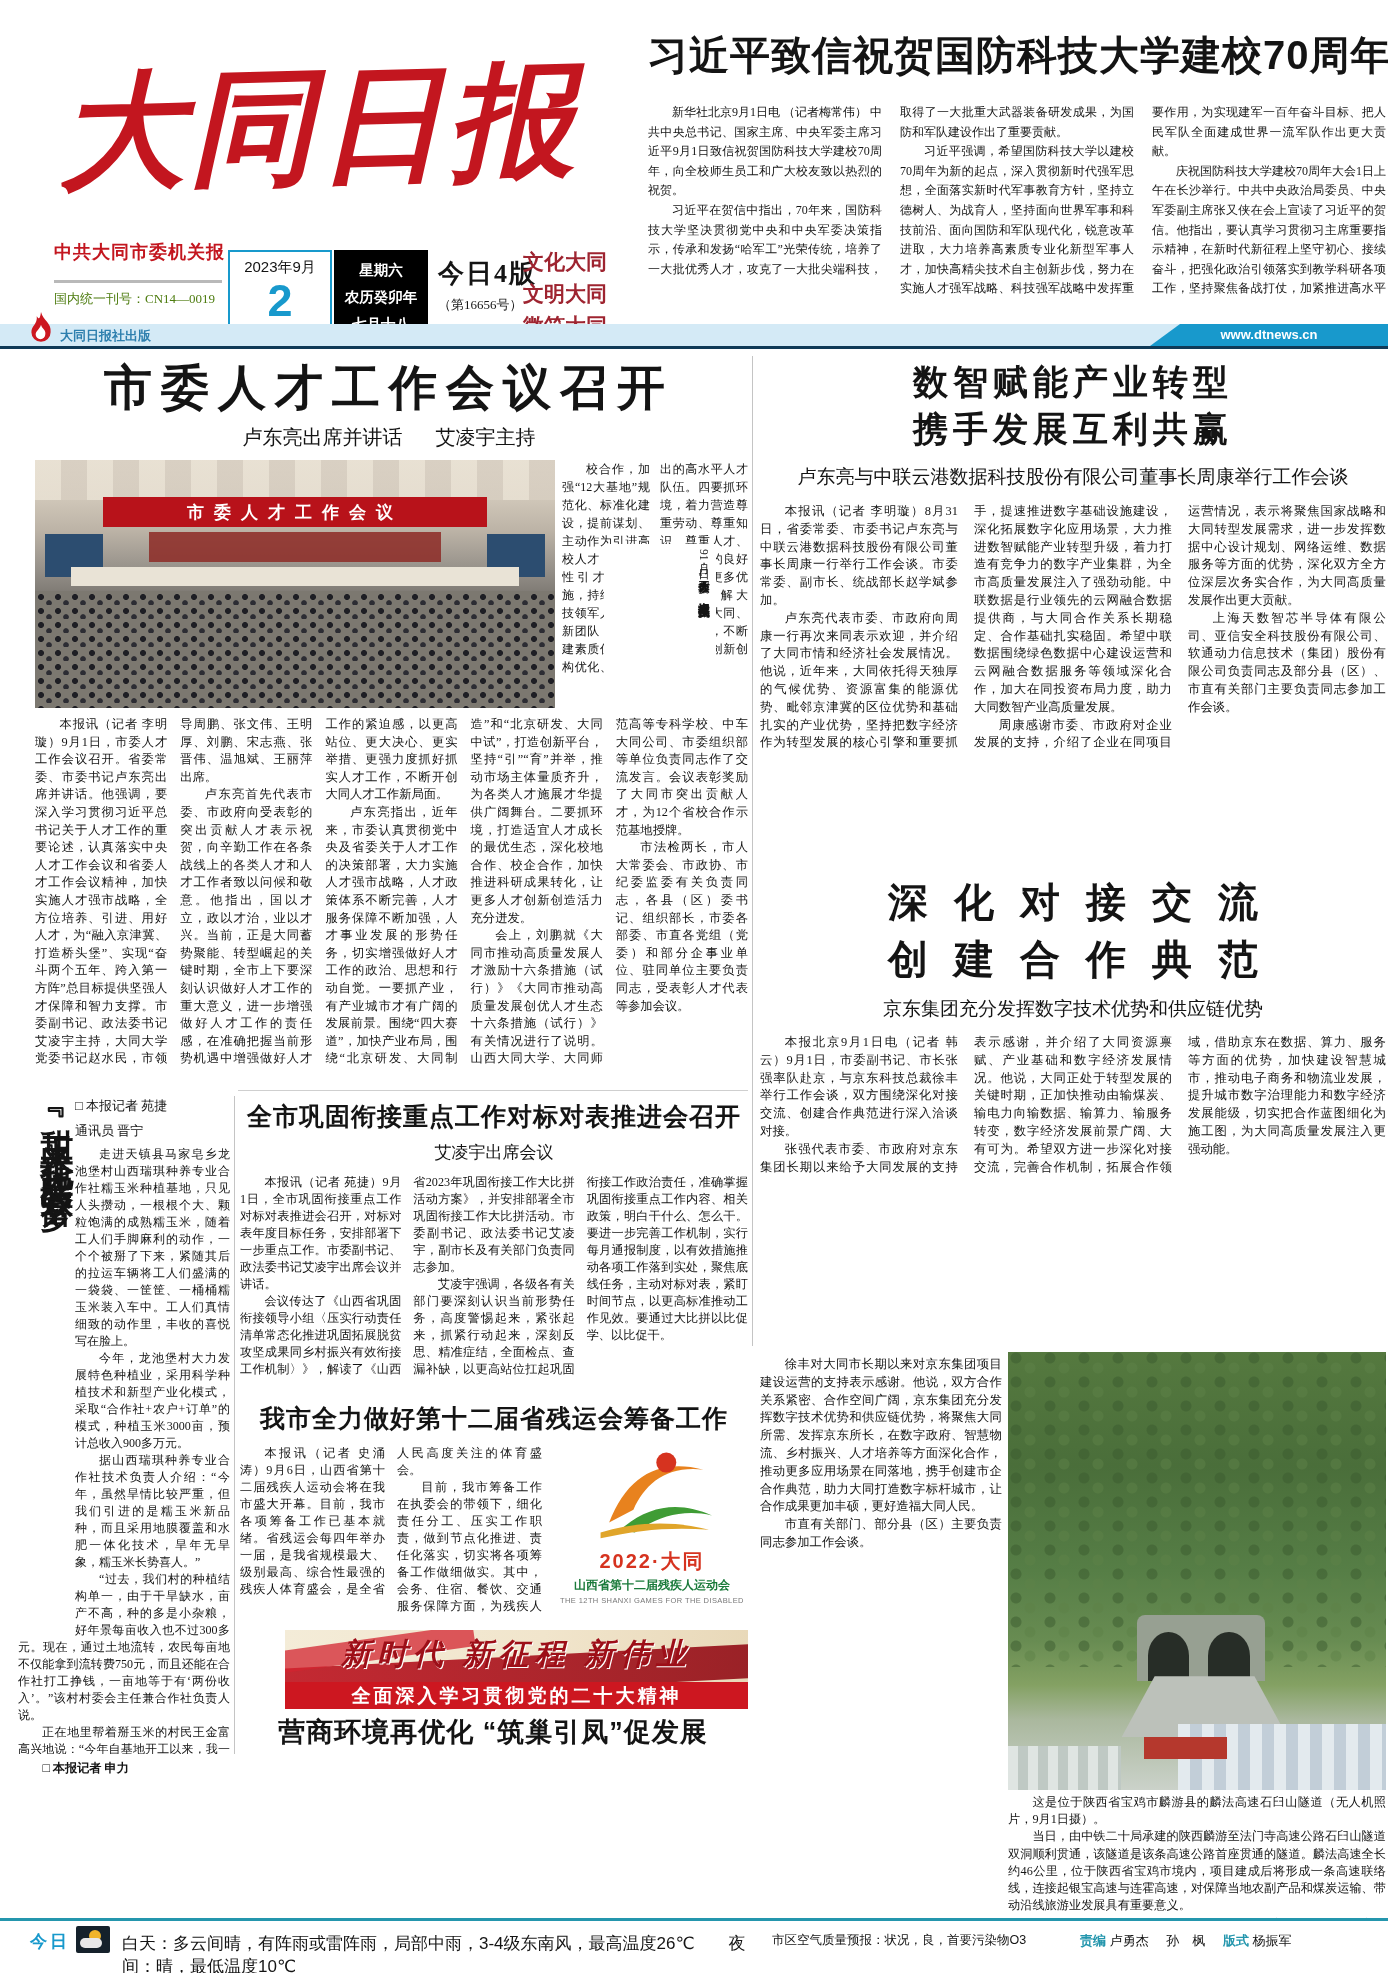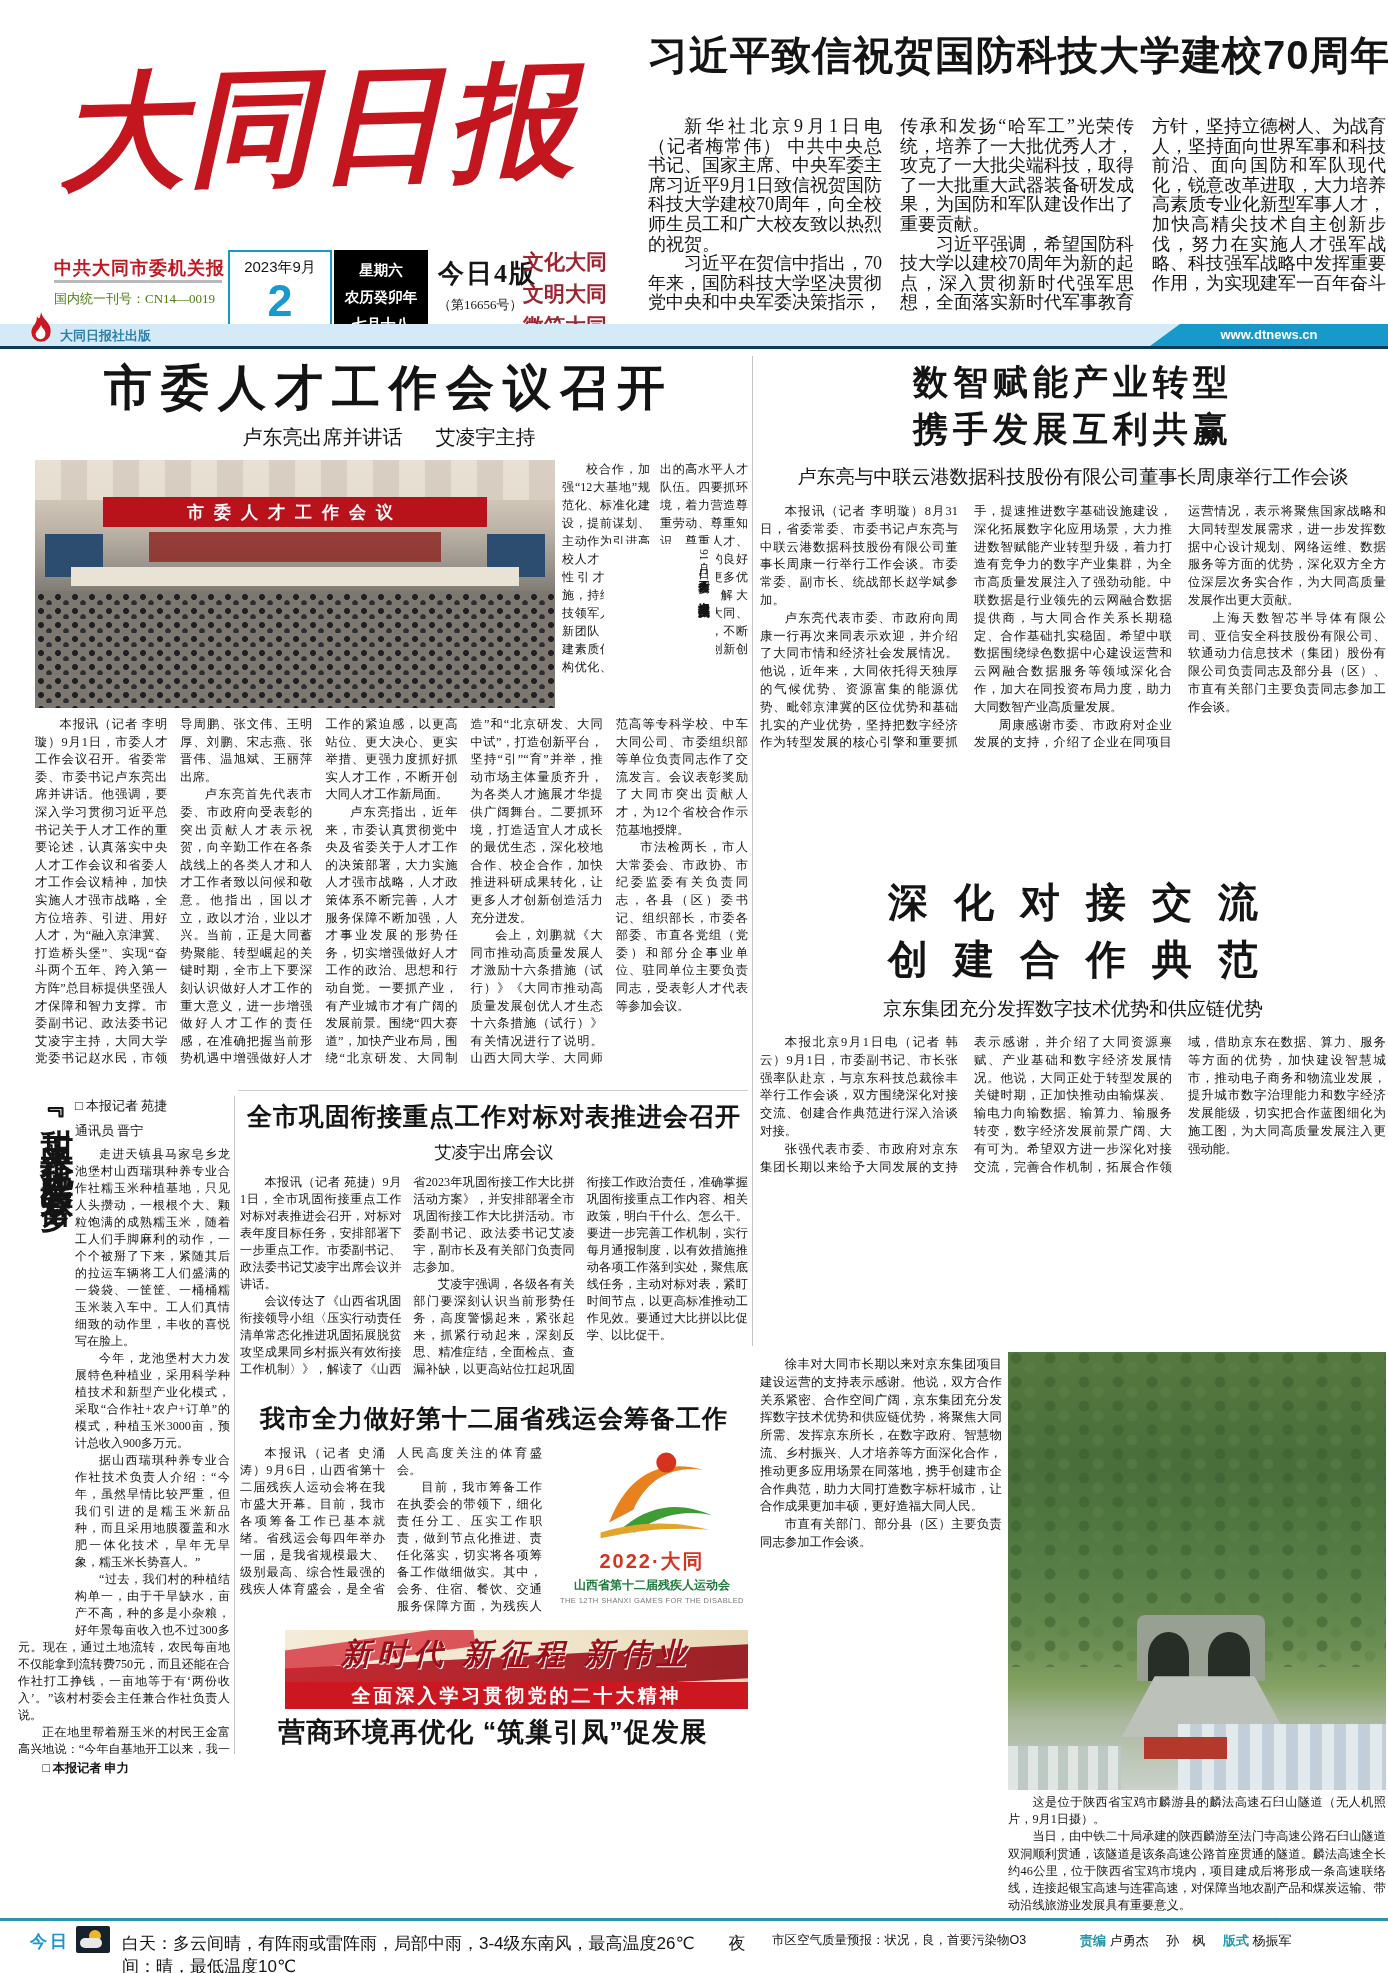--- a/index.html
+++ b/index.html
@@ -6,34 +6,34 @@
   .page{position:relative;width:1388px;height:1973px;margin:0 auto;background:#ffffff;overflow:hidden;
         font-family:"Liberation Serif","DejaVu Serif",serif;color:#141414;}
   .abs{position:absolute;}
   .sans{font-family:"Liberation Sans","DejaVu Sans",sans-serif;}
   .jc p{margin:0;text-indent:2em;text-align:justify;}
   .cols{overflow:hidden;}
   
   .masthead-logo{left:58px;top:18px;width:565px;height:218px;font-size:126px;line-height:218px;
       font-weight:900;color:#c3161f;letter-spacing:4px;transform:rotate(-1.5deg);white-space:nowrap;
       font-family:"Liberation Serif","DejaVu Serif",serif;font-style:italic;}
-  .org-name{left:54px;top:256px;width:175px;font-size:18px;font-weight:bold;color:#c3161f;letter-spacing:1px;}
+  .org-name{left:54px;top:240px;width:175px;font-size:18px;font-weight:bold;color:#c3161f;letter-spacing:1px;}
   .org-rule{left:54px;top:280px;width:168px;height:3px;background:#b9b9b9;}
   .issn{left:54px;top:290px;width:190px;font-size:13px;color:#4d7c0f;}
   .date-box{left:228px;top:250px;width:100px;height:92px;border:2px solid #1899cc;background:#fff;text-align:center;}
   .date-ym{font-size:15px;margin-top:6px;}
   .date-d{font-size:45px;font-weight:bold;color:#1899cc;line-height:48px;}
   .lunar-box{left:334px;top:250px;width:94px;height:96px;background:#000000;color:#fff;text-align:center;
       font-size:14.5px;font-weight:bold;line-height:27px;padding-top:7px;box-sizing:border-box;}
   .edition{left:438px;top:256px;width:112px;font-size:26px;font-weight:bold;letter-spacing:2px;}
   .issue-no{left:438px;top:296px;width:112px;font-size:13px;}
   .motto{left:523px;top:246px;width:100px;font-size:21px;font-weight:bold;color:#9e2430;line-height:32px;}
   .xi-block{left:648px;top:28px;width:738px;}
   .xi-title{font-size:40px;font-weight:bold;letter-spacing:1px;white-space:nowrap;}
-  .xi-body{margin-top:34px;height:212px;column-count:3;column-gap:18px;font-size:18px;line-height:19.6px;}
+  .xi-body{margin-top:20px;height:212px;column-count:3;column-gap:18px;font-size:12px;line-height:19.6px;}
   .pub-strip{left:0;top:324px;width:1388px;height:22px;background:#d4eaf6;border-bottom:3px solid #0f3a57;}
   .pub-flame{left:28px;top:312px;width:26px;height:32px;}
   .pub-text{left:60px;top:327px;font-size:13px;color:#2d7fae;font-weight:bold;}
   .url-box{left:1150px;top:324px;width:238px;height:22px;background:#1899cc;color:#fff;font-size:13px;
       line-height:22px;text-align:center;clip-path:polygon(30px 0,100% 0,100% 100%,0 100%);font-weight:bold;}
   
   .main-headline{left:30px;top:356px;width:718px;text-align:center;font-size:48px;font-weight:bold;letter-spacing:9px;}
   .main-sub{left:30px;top:424px;width:718px;text-align:center;font-size:20px;}
   .main-sub span{margin:0 14px;}
   .photo{left:35px;top:460px;width:520px;height:248px;position:absolute;overflow:hidden;

